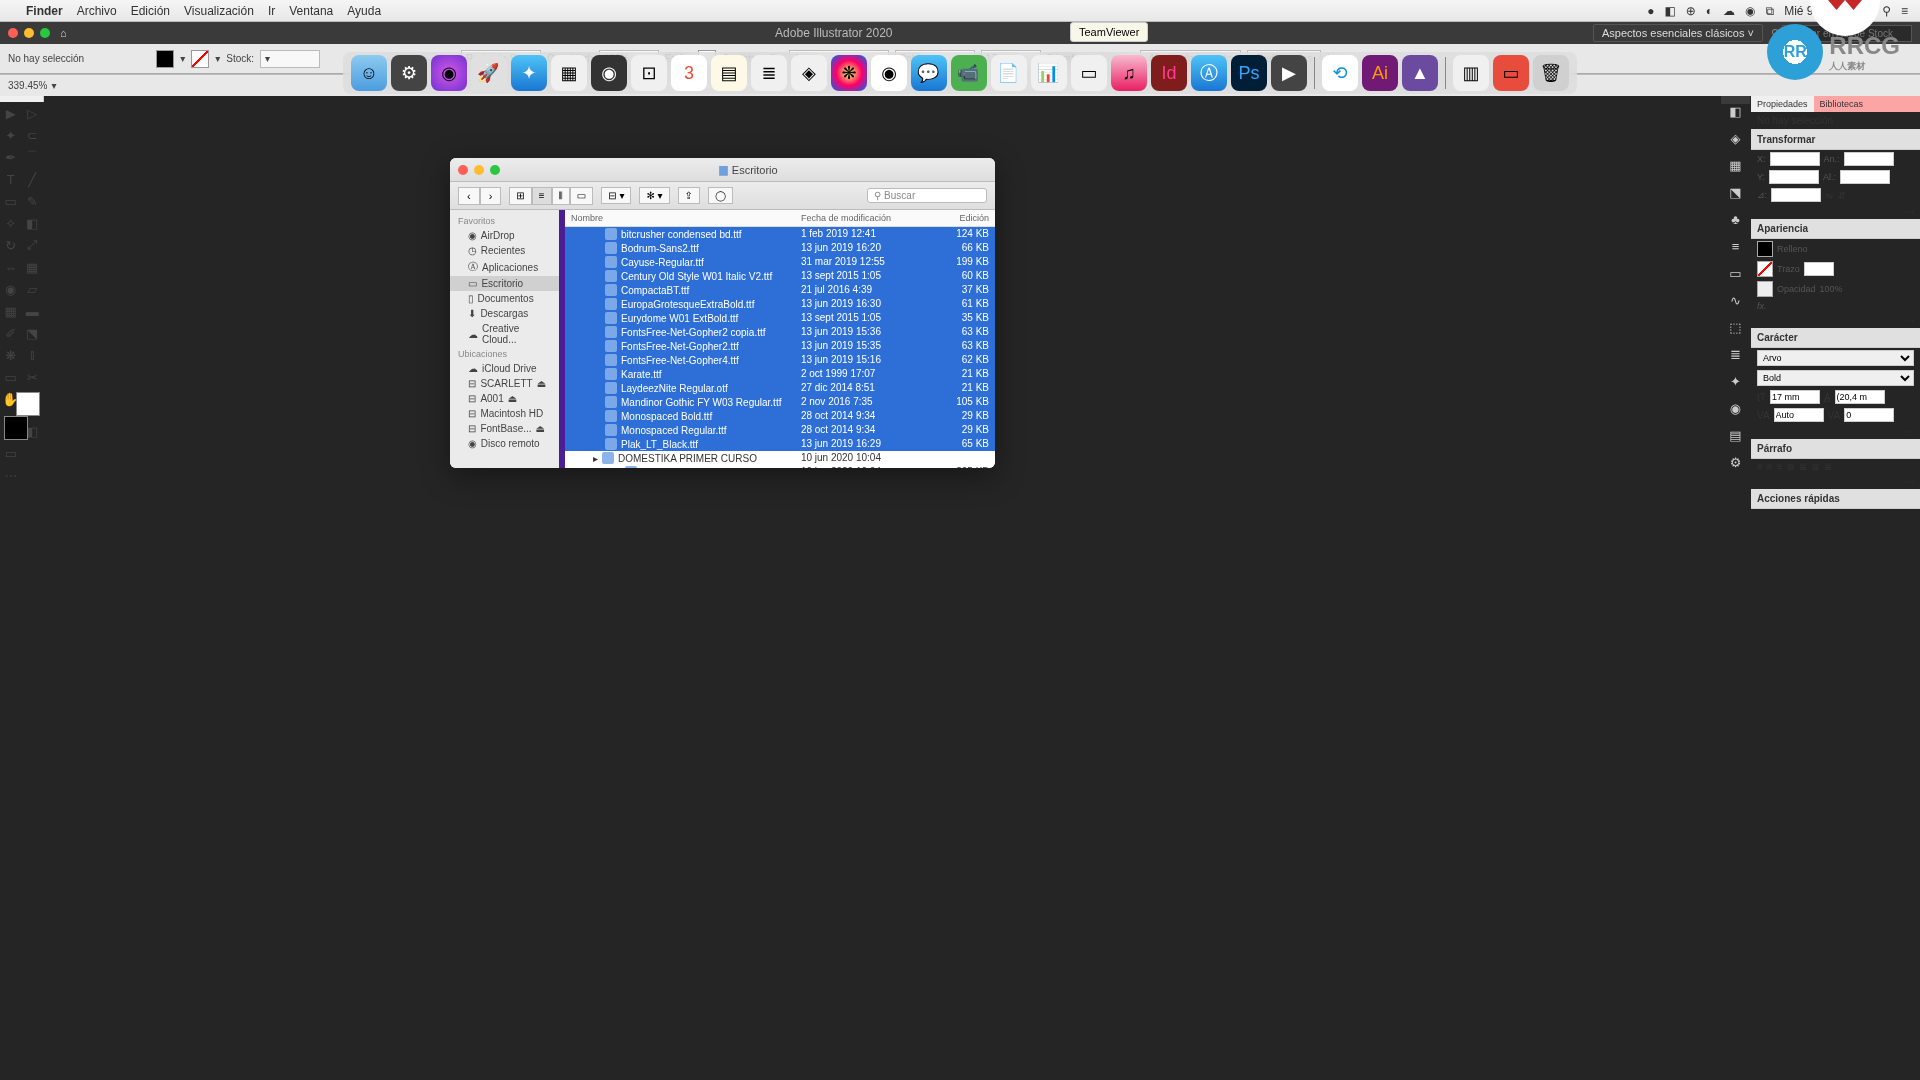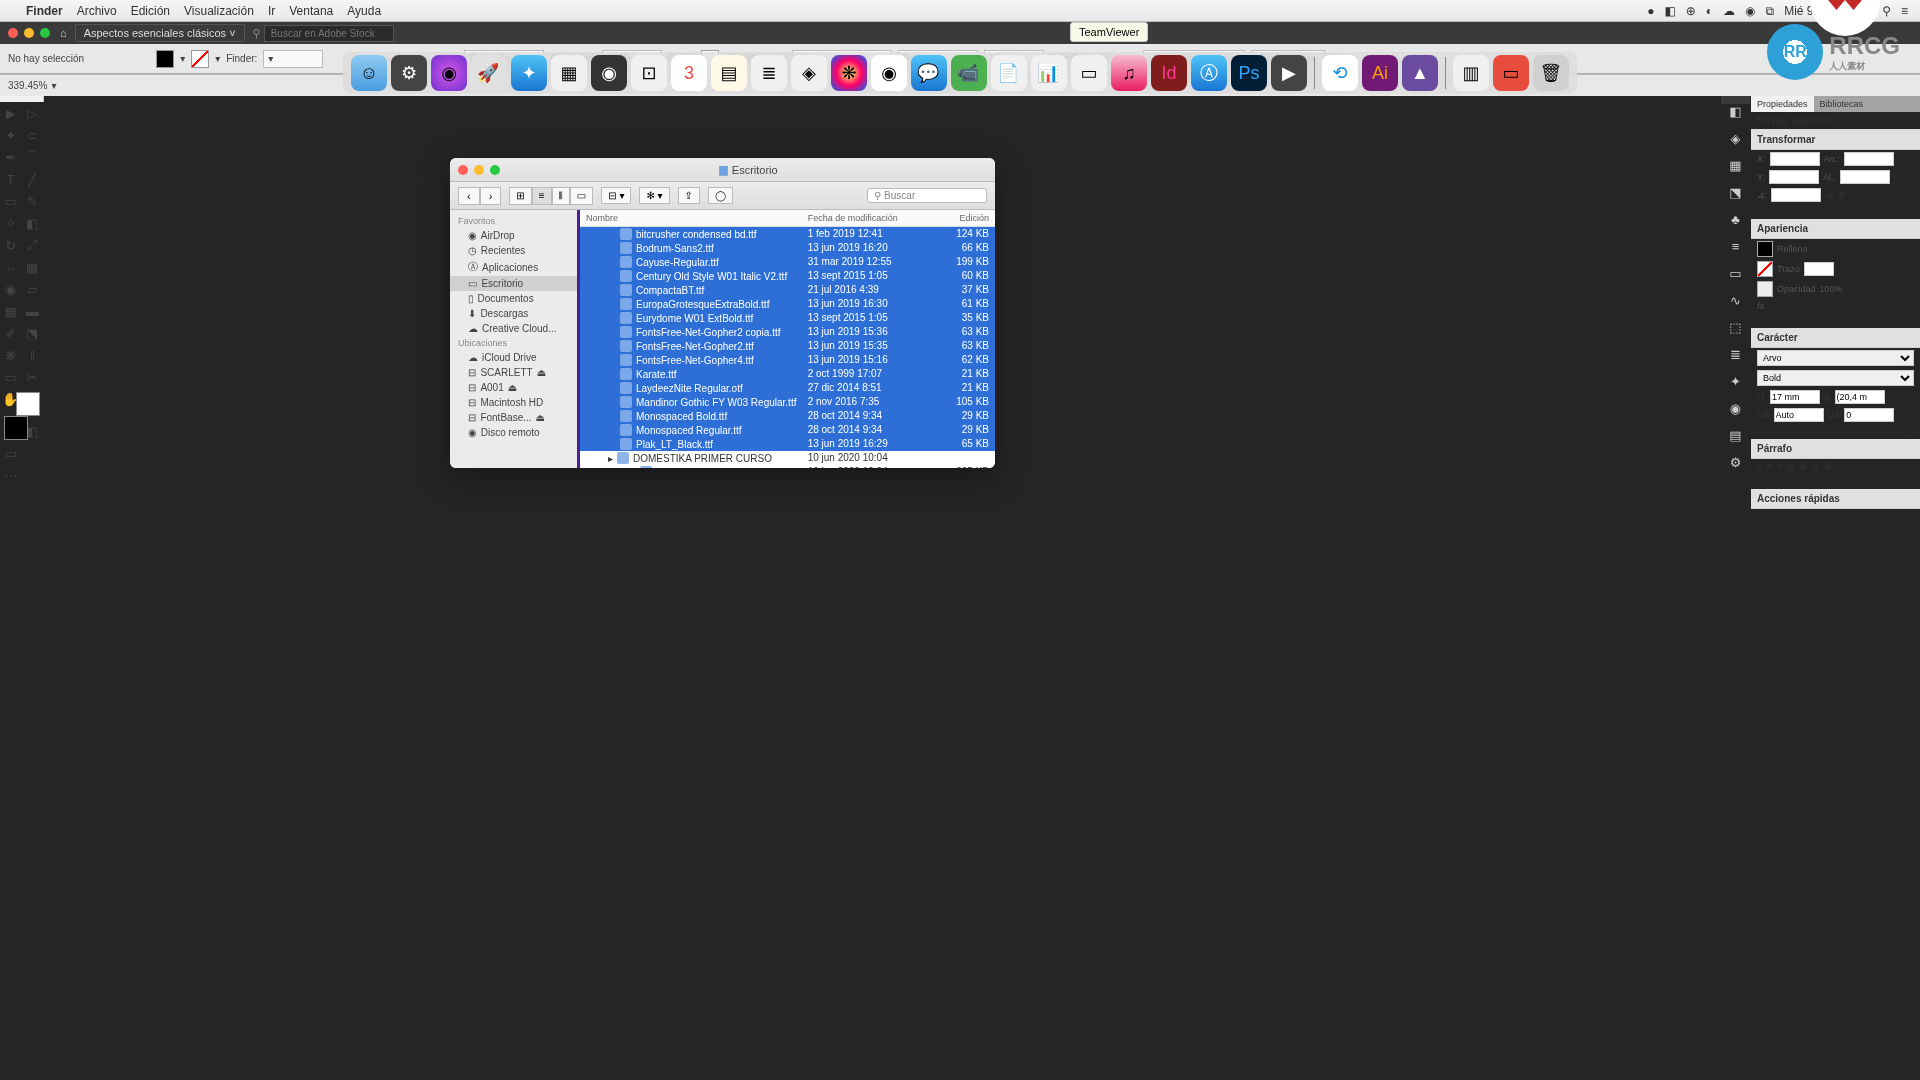--- a/index.html
+++ b/index.html
@@ -50,40 +50,40 @@
 .panel-strip .pi{width:20px;height:20px;color:#ccc;font-size:13px;display:flex;align-items:center;justify-content:center}
 
 
 .rpanels{width:170px;background:#f0f0f0;border-left:1px solid #ccc;font-size:10px;color:#333}
 .rpanels .phead{background:#e0e0e0;padding:4px 6px;font-size:10px;font-weight:bold;border-bottom:1px solid #ccc}
 .rpanels .psub{padding:3px 6px;border-bottom:1px solid #ddd;font-size:10px}
 .rpanels .prow{display:flex;align-items:center;padding:2px 6px;gap:4px}
 .rpanels .prow .sw{width:16px;height:16px;border:1px solid #aaa}
 .rpanels .prow input,.rpanels .prow select{font-size:9px;border:1px solid #ccc;padding:1px;width:50px}
 .rpanels .label{font-size:9px;color:#555}
-.rpanels .tabs{display:flex;background:#a3a3a3}
+.rpanels .tabs{display:flex;background:#fca5a5}
 .rpanels .tabs .t{padding:3px 6px;font-size:9px}
 .rpanels .tabs .t.act{background:#f0f0f0}
 
 
 .status{position:absolute;bottom:0;left:0;right:0;height:22px;background:#e8e8e8;display:flex;align-items:center;padding:0 8px;font-size:10px;color:#444;border-top:1px solid #bbb}
 
 
 .finder{position:absolute;top:158px;left:450px;width:545px;height:310px;background:#f5f5f5;border-radius:6px;box-shadow:0 8px 30px rgba(0,0,0,.4);overflow:hidden;font-size:11px}
 .finder .ftitle{height:24px;background:linear-gradient(#ececec,#dedede);display:flex;align-items:center;padding:0 8px;border-bottom:1px solid #bbb}
 .finder .ftitle .loc{flex:1;text-align:center;font-size:11px;color:#444;display:flex;align-items:center;justify-content:center;gap:4px}
 .finder .ftoolbar{height:28px;background:linear-gradient(#ececec,#dedede);display:flex;align-items:center;padding:0 8px;gap:8px;border-bottom:1px solid #bbb}
 .finder .nav{display:flex}
 .finder .nav span{border:1px solid #bbb;padding:2px 8px;background:#f8f8f8;font-size:11px}
 .finder .viewbtns{display:flex}
 .finder .viewbtns span{border:1px solid #bbb;padding:2px 6px;background:#f8f8f8;font-size:10px}
 .finder .viewbtns span.act{background:#ddd}
 .finder .search{flex:1;max-width:120px;border:1px solid #bbb;border-radius:3px;padding:1px 6px;background:#fff;font-size:10px;color:#888;margin-left:auto}
 .finder .fbody{display:flex;height:calc(100% - 52px)}
-.finder .fside{width:130px;background:#ebebeb;border-right:3px solid #4c1d95;overflow-y:auto;padding:4px 0}
+.finder .fside{width:115px;background:#ebebeb;border-right:6px solid #4c1d95;overflow-y:auto;padding:4px 0}
 .finder .fside .shead{font-size:9px;color:#888;padding:2px 8px}
 .finder .fside .sitem{padding:2px 8px 2px 18px;font-size:10px;color:#444;display:flex;align-items:center;gap:4px}
 .finder .fside .sitem.sel{background:#d0d0d0}
 .finder .flist{flex:1;background:#fff;overflow-y:auto}
 .finder .fcols{display:flex;padding:3px 6px;font-size:9px;color:#666;border-bottom:1px solid #ddd;background:#fafafa}
 .finder .fcols .c1{flex:2.2}.finder .fcols .c2{flex:1.2}.finder .fcols .c3{flex:.6;text-align:right}
 .finder .frow{display:flex;padding:1px 6px;font-size:10px;color:#fff;background:#2d6fd6}
 .finder .frow.nosel{background:#fff;color:#333}
 .finder .frow .c1{flex:2.2;display:flex;align-items:center;gap:4px}
 .finder .frow .c2{flex:1.2}.finder .frow .c3{flex:.6;text-align:right}
@@ -125,33 +125,34 @@
   <span class="ricon">≡</span>
 </div>
 
 <div class="ai-titlebar">
   <div class="traffic">
         <span class="tr"></span>
         <span class="ty"></span>
         <span class="tg"></span>
       </div>
   <span style="color:#ccc;margin-right:8px">⌂</span>
+  <span class="ai-title">Adobe Illustrator 2020</span>
   <span class="workspace-sw"><span>Aspectos esenciales clásicos</span> ˅</span>
   <span style="color:#888;font-size:11px;margin-right:3px">⚲</span>
   <input class="search-stock" placeholder="Buscar en Adobe Stock" style="">
 </div>
 
 <div class="ctrlbar">
   <span class="lbl">No hay selección</span>
   <span style="flex:0 0 60px"></span>
   <span class="swatch"></span>
   <span>▾</span>
   <span class="swatch" style="background:linear-gradient(135deg,#fff 45%,red 45%,red 55%,#fff 55%)"></span>
   <span>▾</span>
-  <span class="lbl">Finder:</span>
+  <span class="lbl">Stock:</span>
   <span class="sel w60">▾</span>
   <span style="flex:0 0 50px"></span>
   <span>—————</span>
   <span>▾</span>
   <span style="color:#8ac">●</span>
   <span class="sel w80">Redondo S...</span>
   <span class="lbl">Opacidad:</span>
   <span class="sel w60">100%</span>
   <span class="lbl">Estilo:</span>
   <span class="swatch" style="background:#fff"></span>

